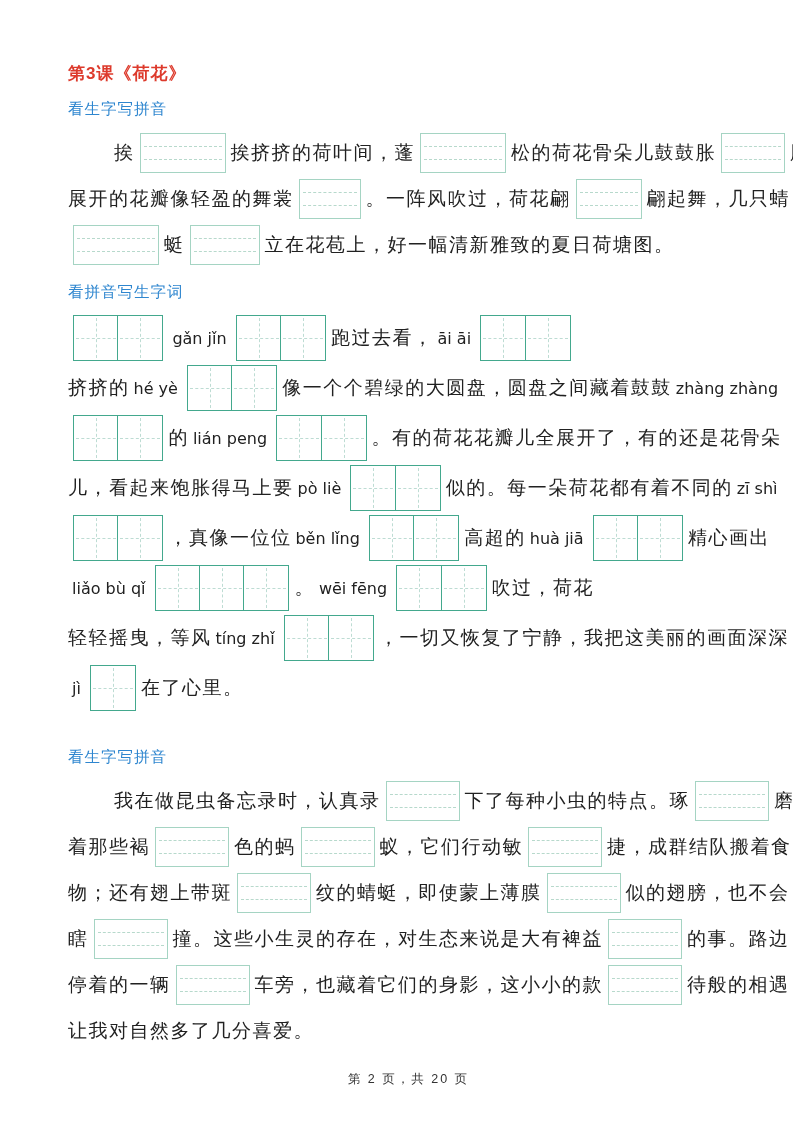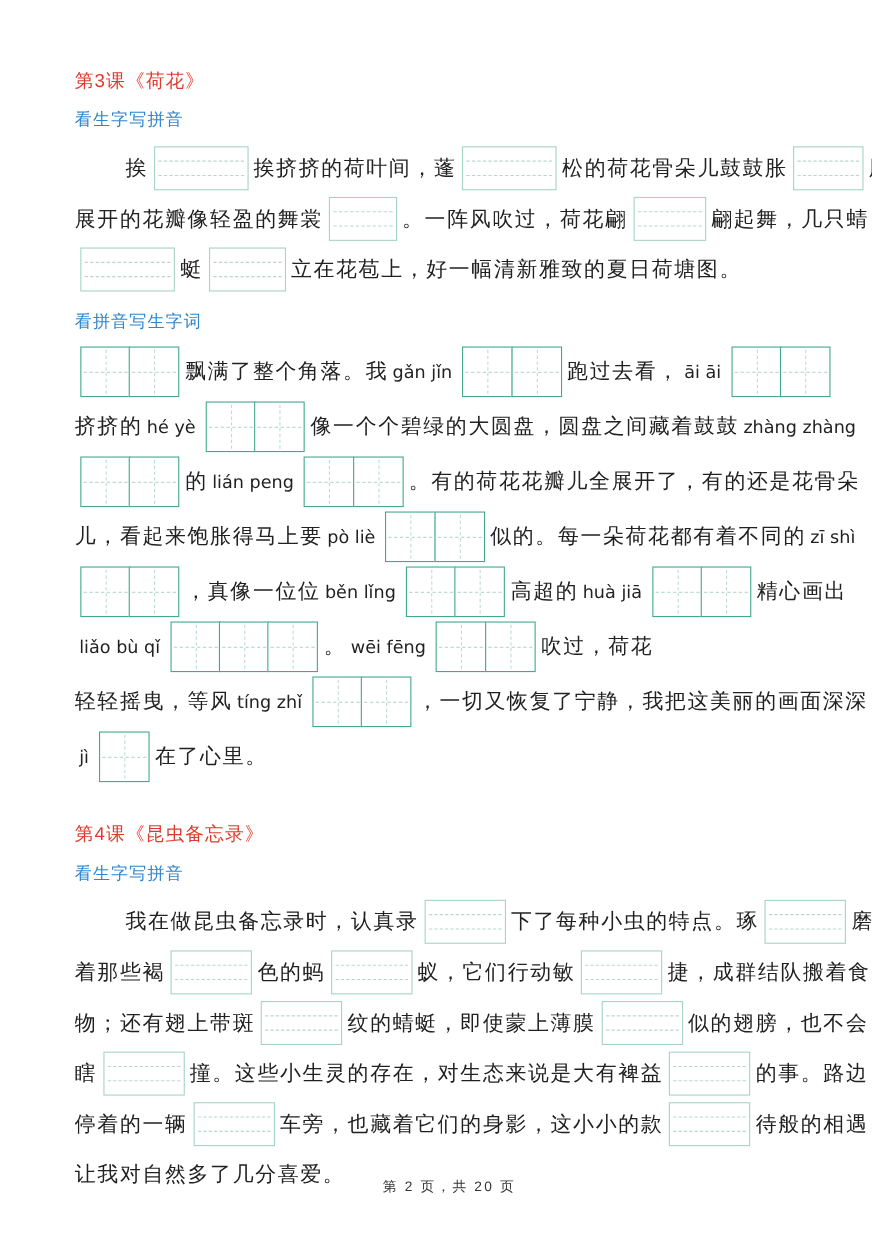--- a/index.html
+++ b/index.html
@@ -12,21 +12,21 @@
     background:#fff;
     overflow:hidden;
     padding:62px 50px 0 68px;
   }
 
   .lesson + .lesson { margin-top:34px; }
 
   .lesson-title {
     color:var(--heading-red);
     font-family:"Liberation Sans","DejaVu Sans",sans-serif;
-    font-size:17px; font-weight:400;
+    font-size:17px; font-weight:700;
     letter-spacing:1px;
     margin-bottom:13px;
   }
   .exercise-subtitle {
     color:var(--subheading-blue);
     font-family:"Liberation Sans","DejaVu Sans",sans-serif;
     font-size:15.5px; font-weight:400;
     letter-spacing:1px;
     margin:14px 0 10px 0;
   }
@@ -125,21 +125,20 @@
             <span class="cjk">立在花苞上，好一幅清新雅致的夏日荷塘图。</span>
           </div>
         </div>
         <h3 class="exercise-subtitle">看拼音写生字词</h3>
         <div class="para para-grid">
           <div class="line">
             <span class="grid">
               <span class="cell"></span>
               <span class="cell"></span>
             </span>
-            <span class="cjk">飘满了整个角落。我</span>
             <span class="py">gǎn jǐn</span>
             <span class="grid">
               <span class="cell"></span>
               <span class="cell"></span>
             </span>
             <span class="cjk">跑过去看，</span>
             <span class="py">āi āi</span>
             <span class="grid">
               <span class="cell"></span>
               <span class="cell"></span>
@@ -224,21 +223,20 @@
           <div class="line">
             <span class="py">jì</span>
             <span class="grid">
               <span class="cell"></span>
             </span>
             <span class="cjk">在了心里。</span>
           </div>
         </div>
       </section>
       <section class="lesson">
-        <h2 class="lesson-title">第4课《昆虫备忘录》</h2>
         <h3 class="exercise-subtitle">看生字写拼音</h3>
         <div class="para para-pinyin">
           <div class="line">
             <span class="spacer" style="width: 46px;"></span>
             <span class="cjk">我在做昆虫备忘录时，认真录</span>
             <span class="pbox" style="width: 74px;"></span>
             <span class="cjk">下了每种小虫的特点。琢</span>
             <span class="pbox" style="width: 74px;"></span>
             <span class="cjk">磨</span>
           </div>

